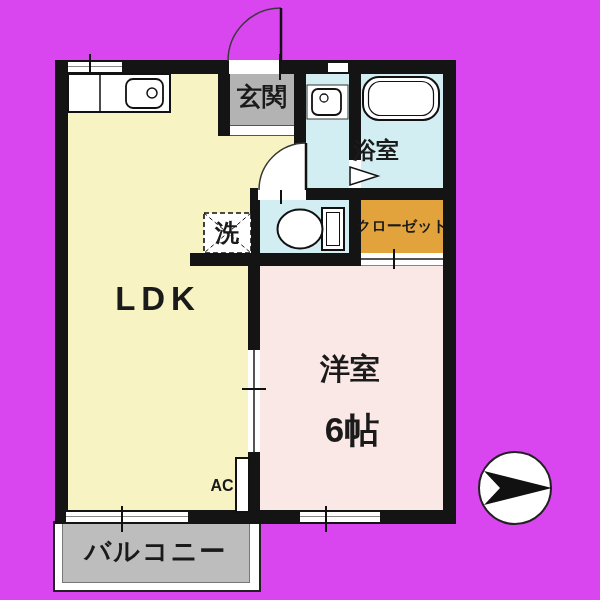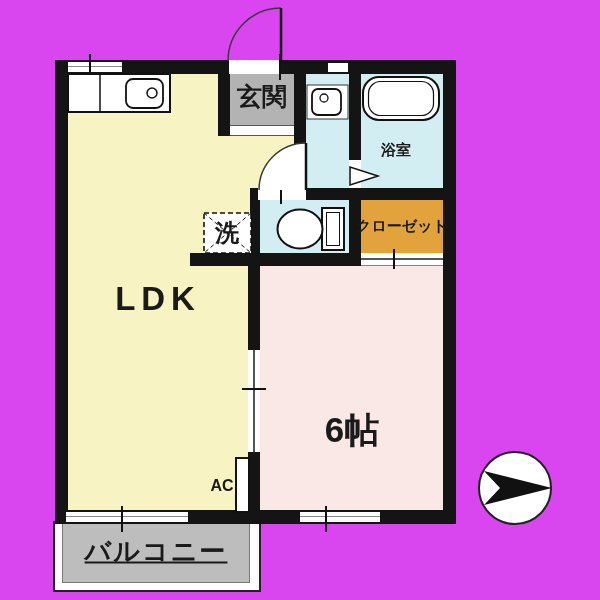--- a/index.html
+++ b/index.html
@@ -102,21 +102,22 @@
     <line x1="204" y1="213" x2="251" y2="253" stroke="#111" stroke-width="1" stroke-dasharray="4,3"></line>
     <line x1="251" y1="213" x2="204" y2="253" stroke="#111" stroke-width="1" stroke-dasharray="4,3"></line>
 
     <rect x="236" y="458" width="13" height="54" fill="#ffffff" stroke="#111" stroke-width="2"></rect>
 
     <circle cx="515" cy="488" r="36" fill="#ffffff" stroke="#222" stroke-width="2"></circle>
     <polygon points="484,471 552,488 484,505 500,488" fill="#111"></polygon>
   </svg>
 
   <div class="lbl" style="left:262px;top:96px;font-size:25px;">玄関</div>
-  <div class="lbl" style="left:396px;top:150px;font-size:15px;">浴室</div>
+  <div class="lbl" style="left:376px;top:150px;font-size:23px;">浴室</div>
   <div class="lbl" style="left:227px;top:233px;font-size:24px;">洗</div>
   <div class="lbl" style="left:158px;top:299px;font-size:33px;letter-spacing:0.18em;">LDK</div>
   <div class="lbl" style="left:402px;top:226px;font-size:15px;font-weight:700;">クローゼット</div>
+  <div class="lbl" style="left:350px;top:369px;font-size:30px;">洋室</div>
   <div class="lbl" style="left:352px;top:430px;font-size:35px;">6帖</div>
-  <div class="lbl" style="left:156px;top:551px;font-size:26px;letter-spacing:0.08em;text-decoration:underline;">バルコニー</div>
+  <div class="lbl" style="left:156px;top:551px;font-size:26px;letter-spacing:0.08em;">バルコニー</div>
   <div class="lbl" style="left:222px;top:486px;font-size:16px;font-weight:700;">AC</div>
 
 </div>
 
 </body></html>

